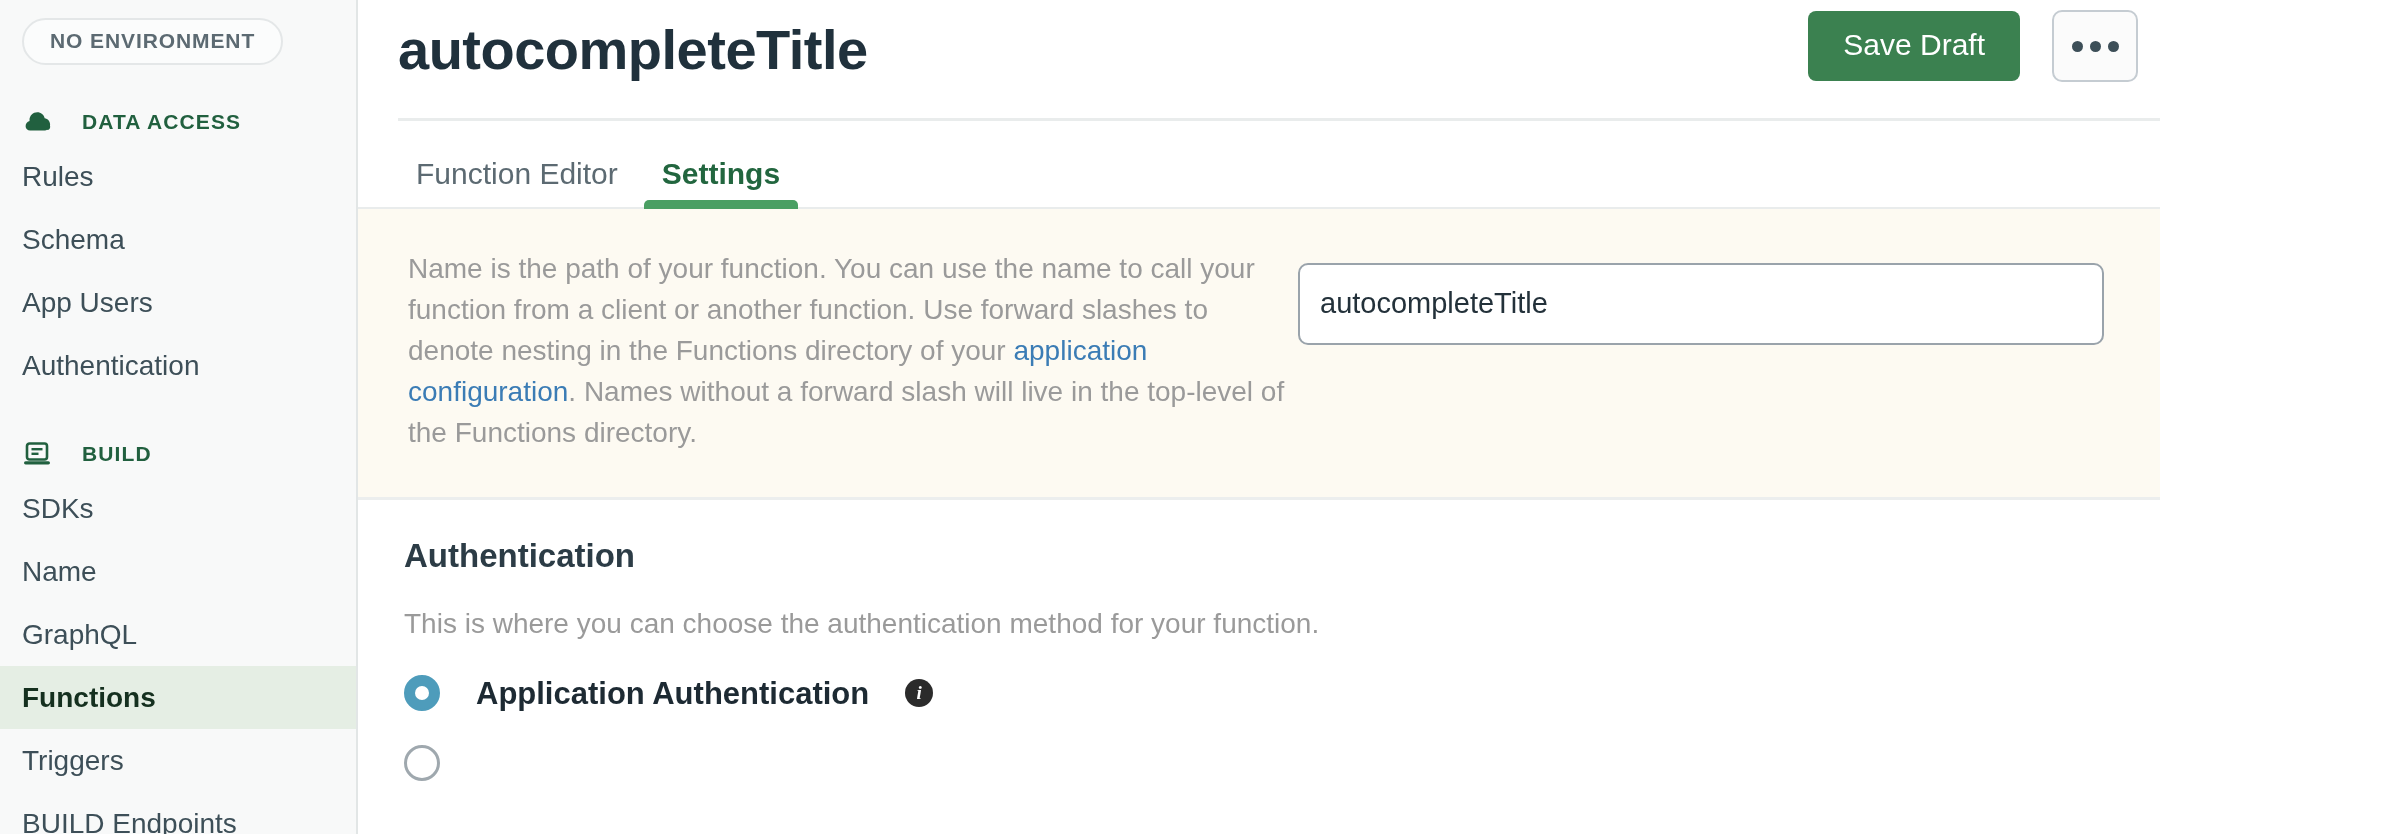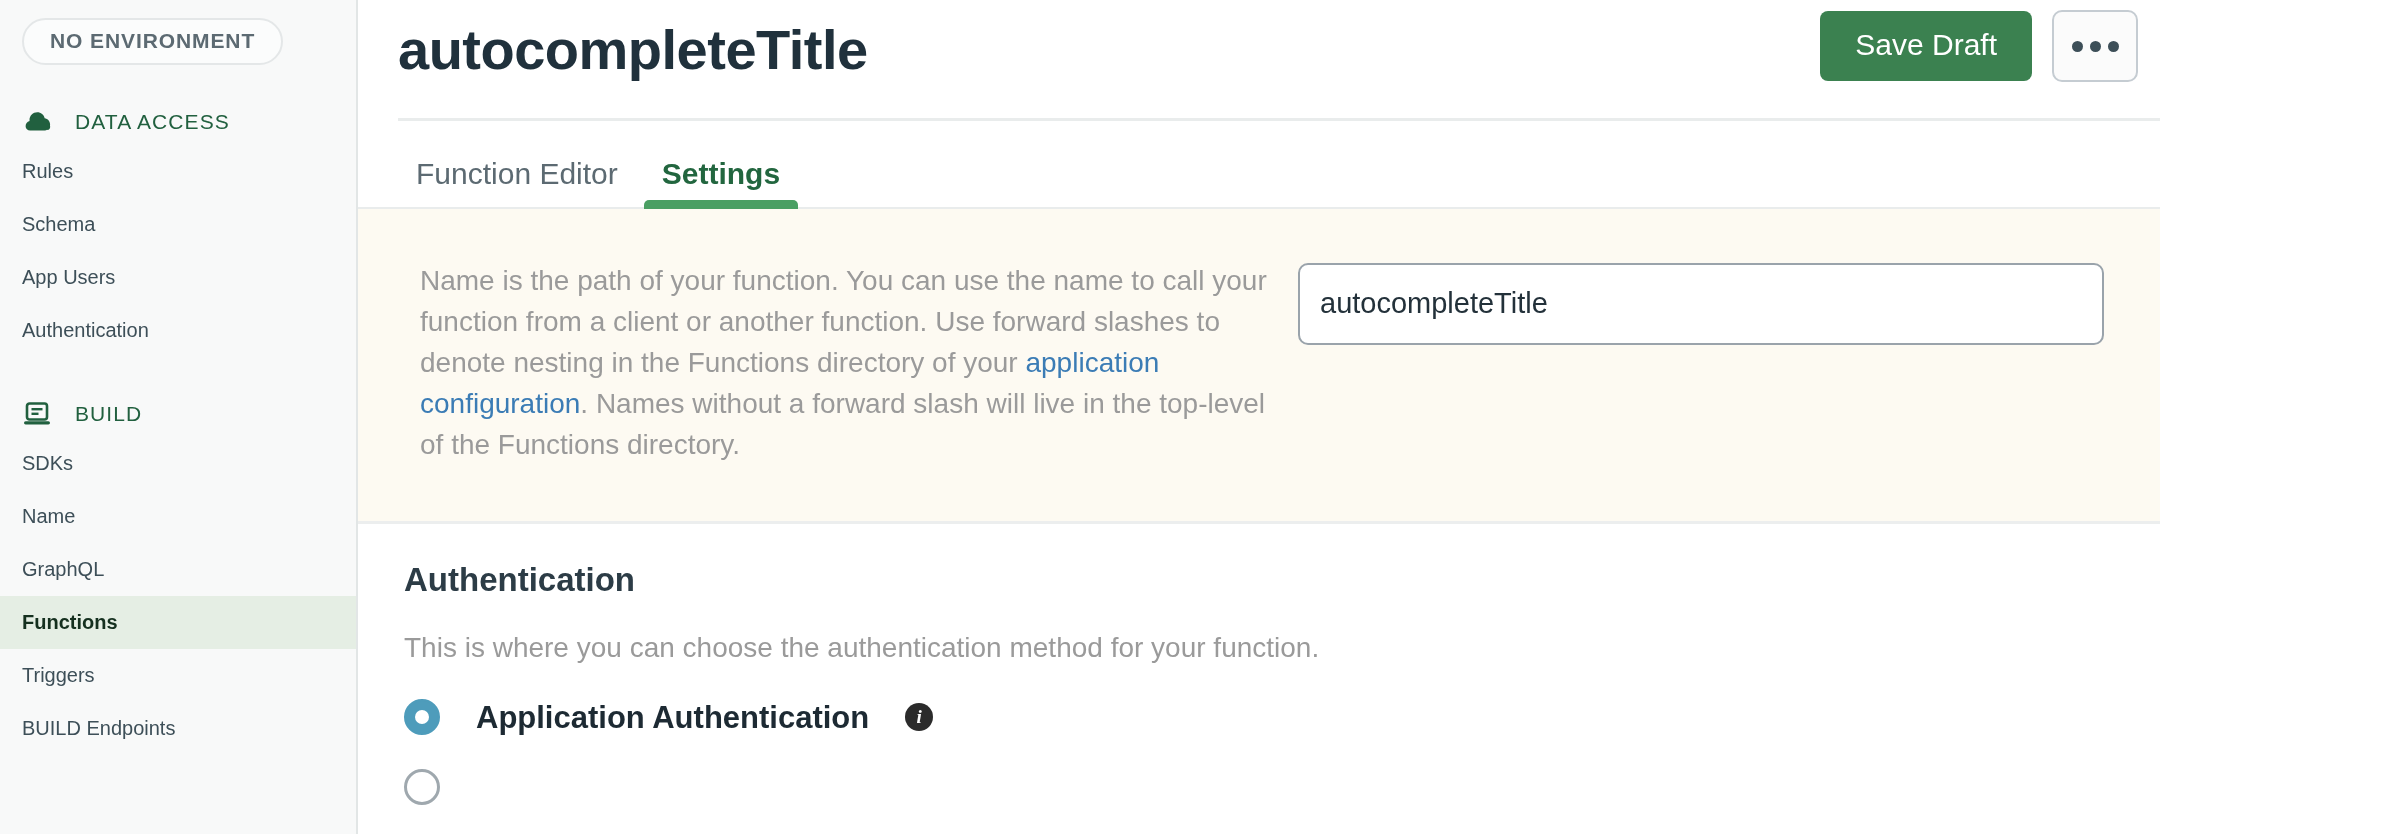--- a/index.html
+++ b/index.html
@@ -45,39 +45,39 @@
     letter-spacing: 0.9px;
     color: #5c6a72;
     background: #fbfcfc;
   }
   .nav-group {
     margin-top: 34px;
   }
   .group-head {
     display: flex;
     align-items: center;
-    gap: 23px;
+    gap: 30px;
     padding: 8px 0 8px 22px;
     color: #21603f;
     font-size: 21px;
-    font-weight: normal;
+    font-weight: bold;
     letter-spacing: 1.1px;
   }
   .group-head .gicon {
     width: 30px;
     height: 30px;
     display: inline-flex;
     align-items: center;
     justify-content: center;
     flex: none;
   }
   .nav-item {
     display: block;
     padding: 14px 0 14px 22px;
-    font-size: 20px;
+    font-size: 28px;
     color: #3d4f58;
     line-height: 1.25;
     white-space: nowrap;
   }
   .nav-item.active {
     background: #e5eee4;
     color: #15301f;
     font-weight: bold;
   }
 
@@ -103,21 +103,21 @@
     font-weight: bold;
     color: #20313c;
     letter-spacing: -0.5px;
     margin: 18px 0 0 0;
     line-height: 1.15;
     white-space: nowrap;
   }
   .top-actions {
     display: flex;
     align-items: center;
-    gap: 20px;
+    gap: 32px;
     margin-top: 10px;
   }
   .btn-save {
     background: #3b8150;
     color: #ffffff;
     border: none;
     border-radius: 8px;
     font-size: 30px;
     font-family: "Liberation Sans", sans-serif;
     padding: 19px 35px 21px 35px;
@@ -204,21 +204,21 @@
     font-style: italic;
     font-weight: bold;
     font-size: 33px;
     margin: 0 0 22px 0;
     line-height: 1.2;
   }
   .name-desc {
     color: #9a9a9a;
     font-size: 28px;
     line-height: 1.46;
-    margin: 16px;
+    margin: 4px;
     max-width: 900px;
   }
   .name-desc a {
     color: #3b7cb5;
     text-decoration: none;
   }
   .section-right {
     flex: 1;
     padding-right: 56px;
     padding-top: 18px;

